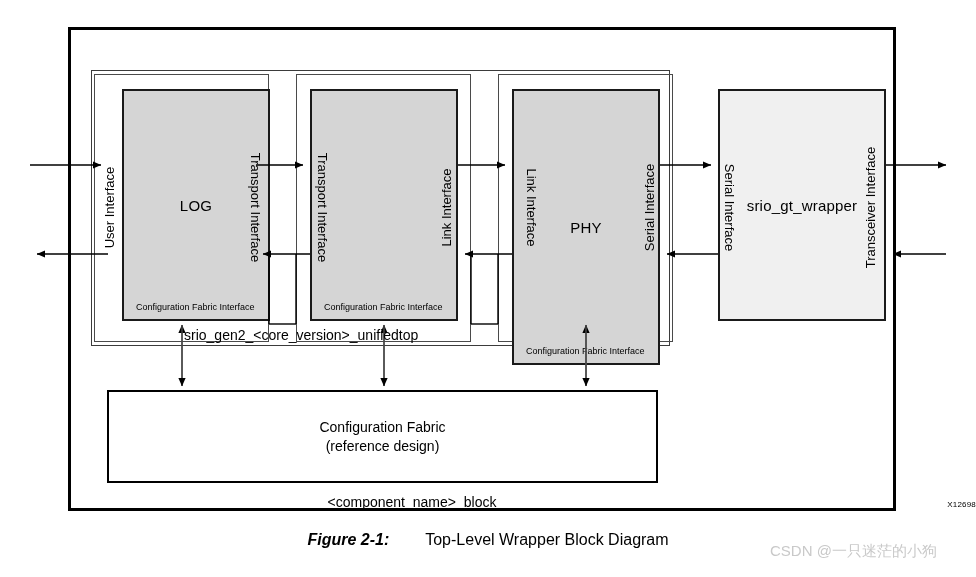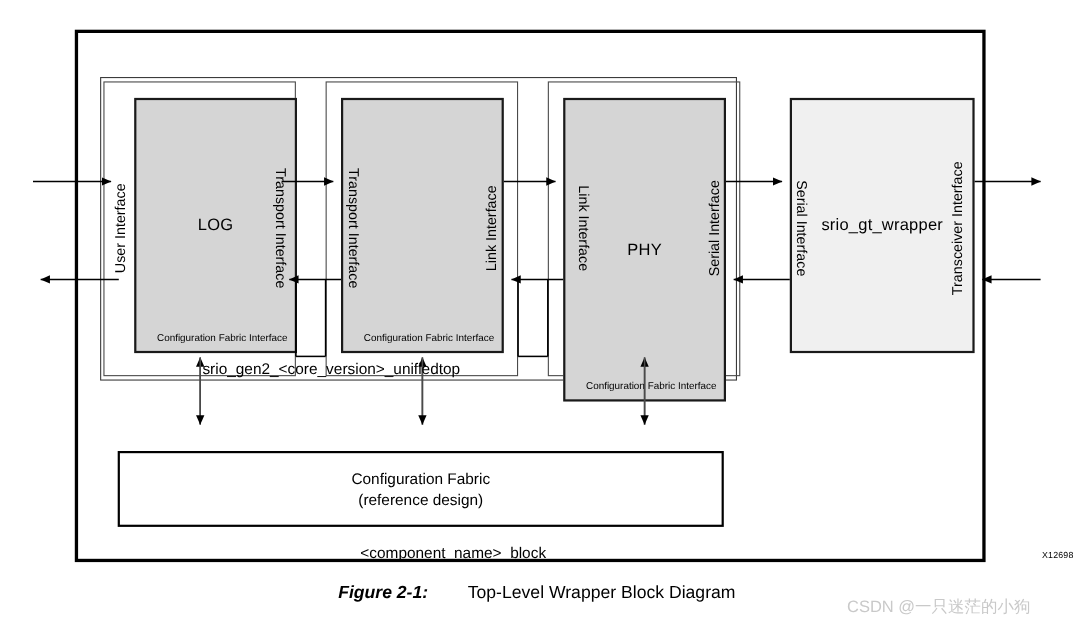--- a/index.html
+++ b/index.html
@@ -91,42 +91,41 @@
   .vlabel.up {   
     transform: rotate(-90deg);
   }
 
   
   .cfi-label {
     position: absolute;
     left: 12px;
     right: 0;
     bottom: 7px;
-    text-align: center;
+    text-align: left;
     font-size: 9px;
     color: #000;
     white-space: nowrap;
   }
 
   
   .cfg-fabric {
     left: 107px;
     top: 390px;
     width: 551px;
-    height: 69px;
+    height: 93px;
     border: 2.4px solid #000;
     background: #ffffff;
     display: flex;
     flex-direction: column;
     align-items: center;
     justify-content: center;
     font-size: 14px;
     line-height: 19px;
     text-align: center;
-    margin-top: 20px;
   }
 
   
   .caption {
     position: absolute;
     white-space: nowrap;
     font-size: 14px;
     color: #000;
   }
 

